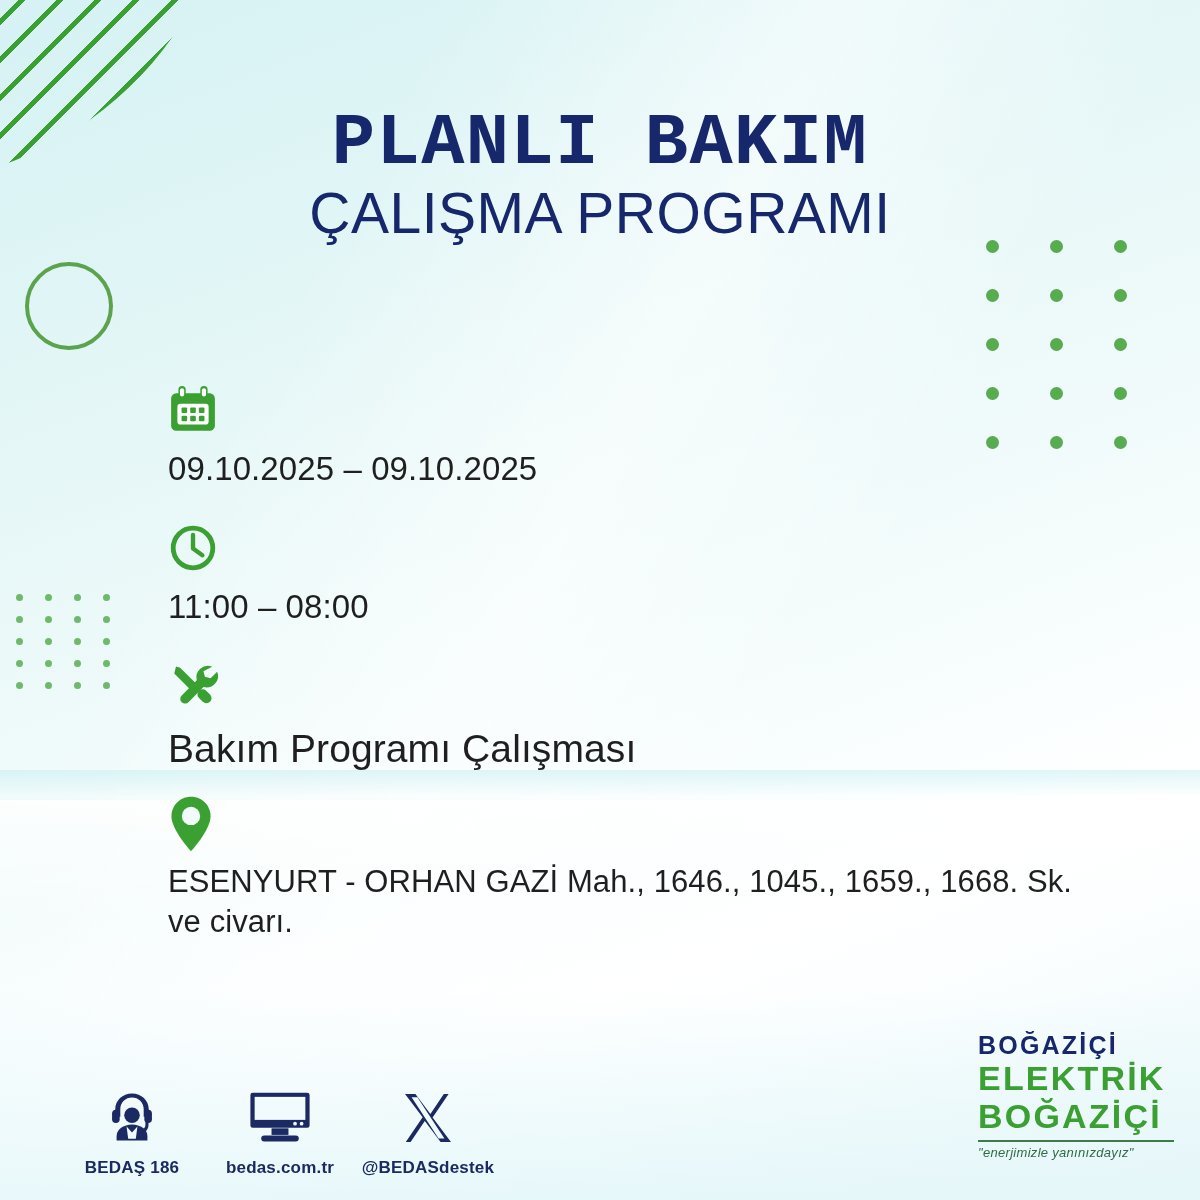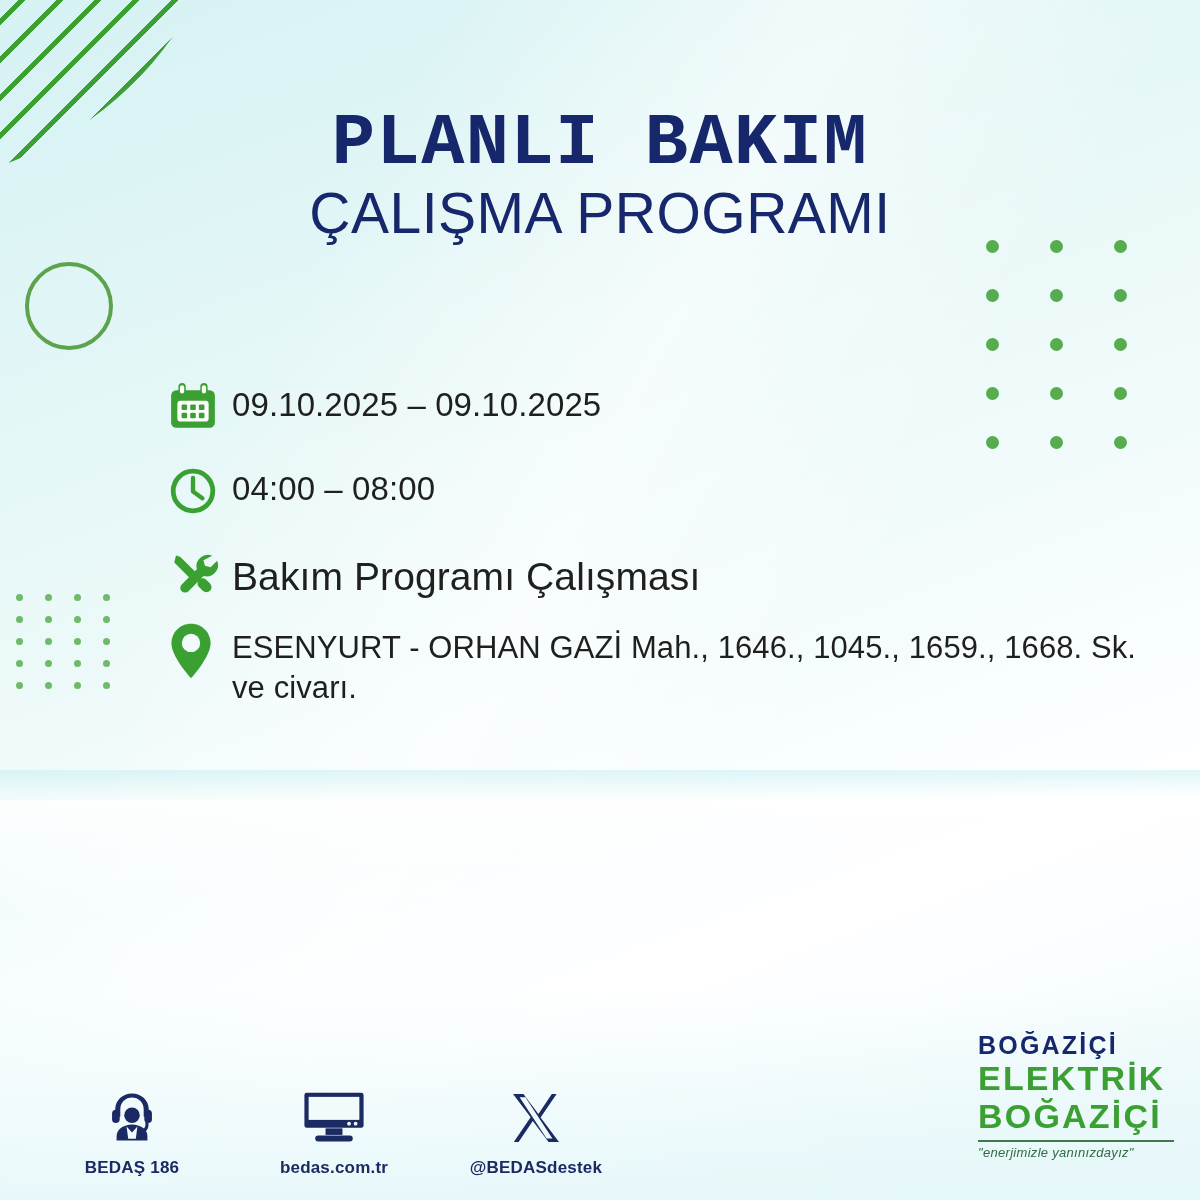--- a/index.html
+++ b/index.html
@@ -138,20 +138,21 @@
   .info {
     position: absolute;
     left: 168px;
     top: 378px;
     width: 1000px;
   }
   .row {
     display: flex;
     align-items: flex-start;
     margin-bottom: 26px;
+    flex-direction: column;
   }
   .row .ico {
     flex: 0 0 64px;
     width: 64px;
     height: 58px;
     display: flex;
     align-items: center;
     justify-content: flex-start;
   }
   .row .txt {
@@ -167,21 +168,20 @@
   .row-work .txt   { font-size: 39px; }
   .row-loc .txt    { font-size: 31px; max-width: 930px; }
 
   
   .footer-contacts {
     position: absolute;
     left: 58px;
     bottom: 22px;
     display: flex;
     align-items: center;
-    gap: 54px;
   }
   .contact {
     width: 148px;
     text-align: center;
   }
   .contact .cico {
     height: 64px;
     display: flex;
     align-items: flex-end;
     justify-content: center;
@@ -316,21 +316,21 @@
       <div class="txt">09.10.2025 – 09.10.2025</div>
     </div>
 
     <div class="row row-time">
       <div class="ico">
         <svg width="50" height="50" viewBox="0 0 48 48" aria-hidden="true">
           <circle cx="24" cy="24" r="19" fill="none" stroke="#3aa032" stroke-width="4.6"></circle>
           <path d="M24 11.5 L24 24.5 L33 31" fill="none" stroke="#3aa032" stroke-width="4.2" stroke-linecap="round" stroke-linejoin="round"></path>
         </svg>
       </div>
-      <div class="txt">04:00 – 08:00</div>
+      <div class="txt">11:00 – 08:00</div>
     </div>
 
     <div class="row row-work">
       <div class="ico">
         <svg width="52" height="52" viewBox="0 0 48 48" aria-hidden="true">
           <g fill="#3aa032">
 
             <path d="M40.8 6.2 a10.6 10.6 0 0 0 -14.2 12.6 L12.9 32.5
                      a4.4 4.4 0 1 0 6.2 6.2 L32.8 25
                      a10.6 10.6 0 0 0 12.6 -14.2 l-6.1 6.1 -5.2 -1.4 -1.4 -5.2 z"></path>

